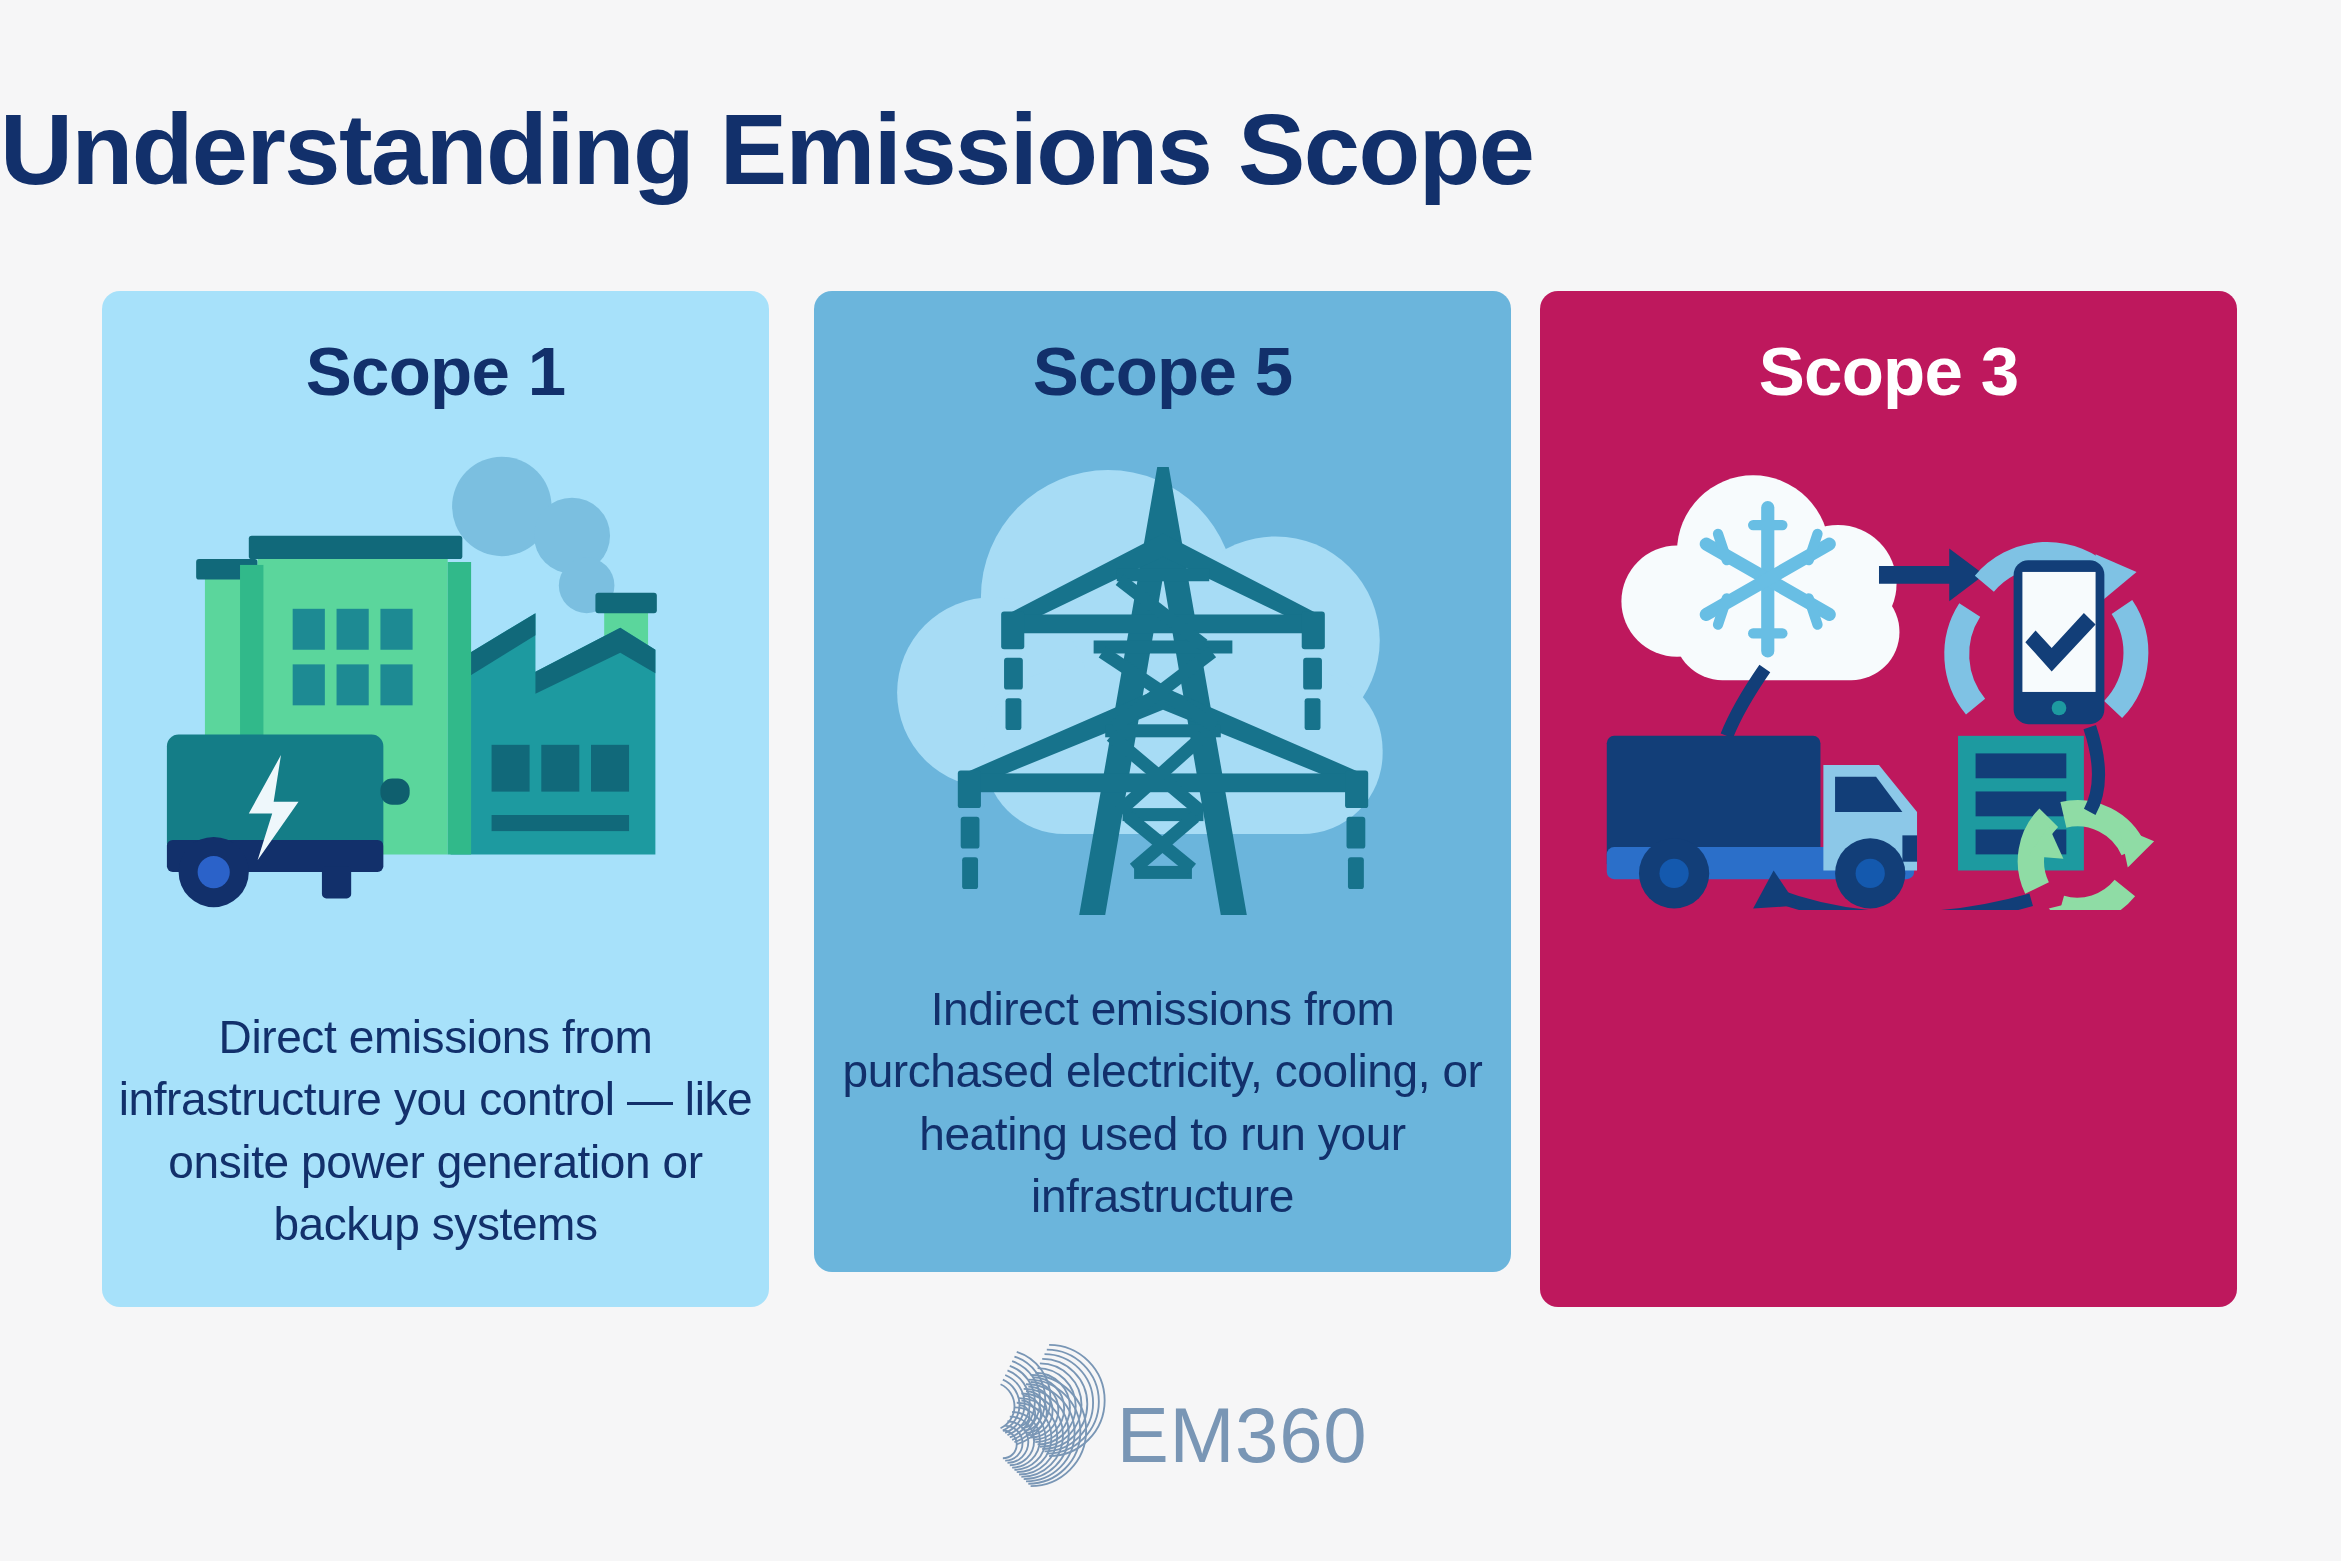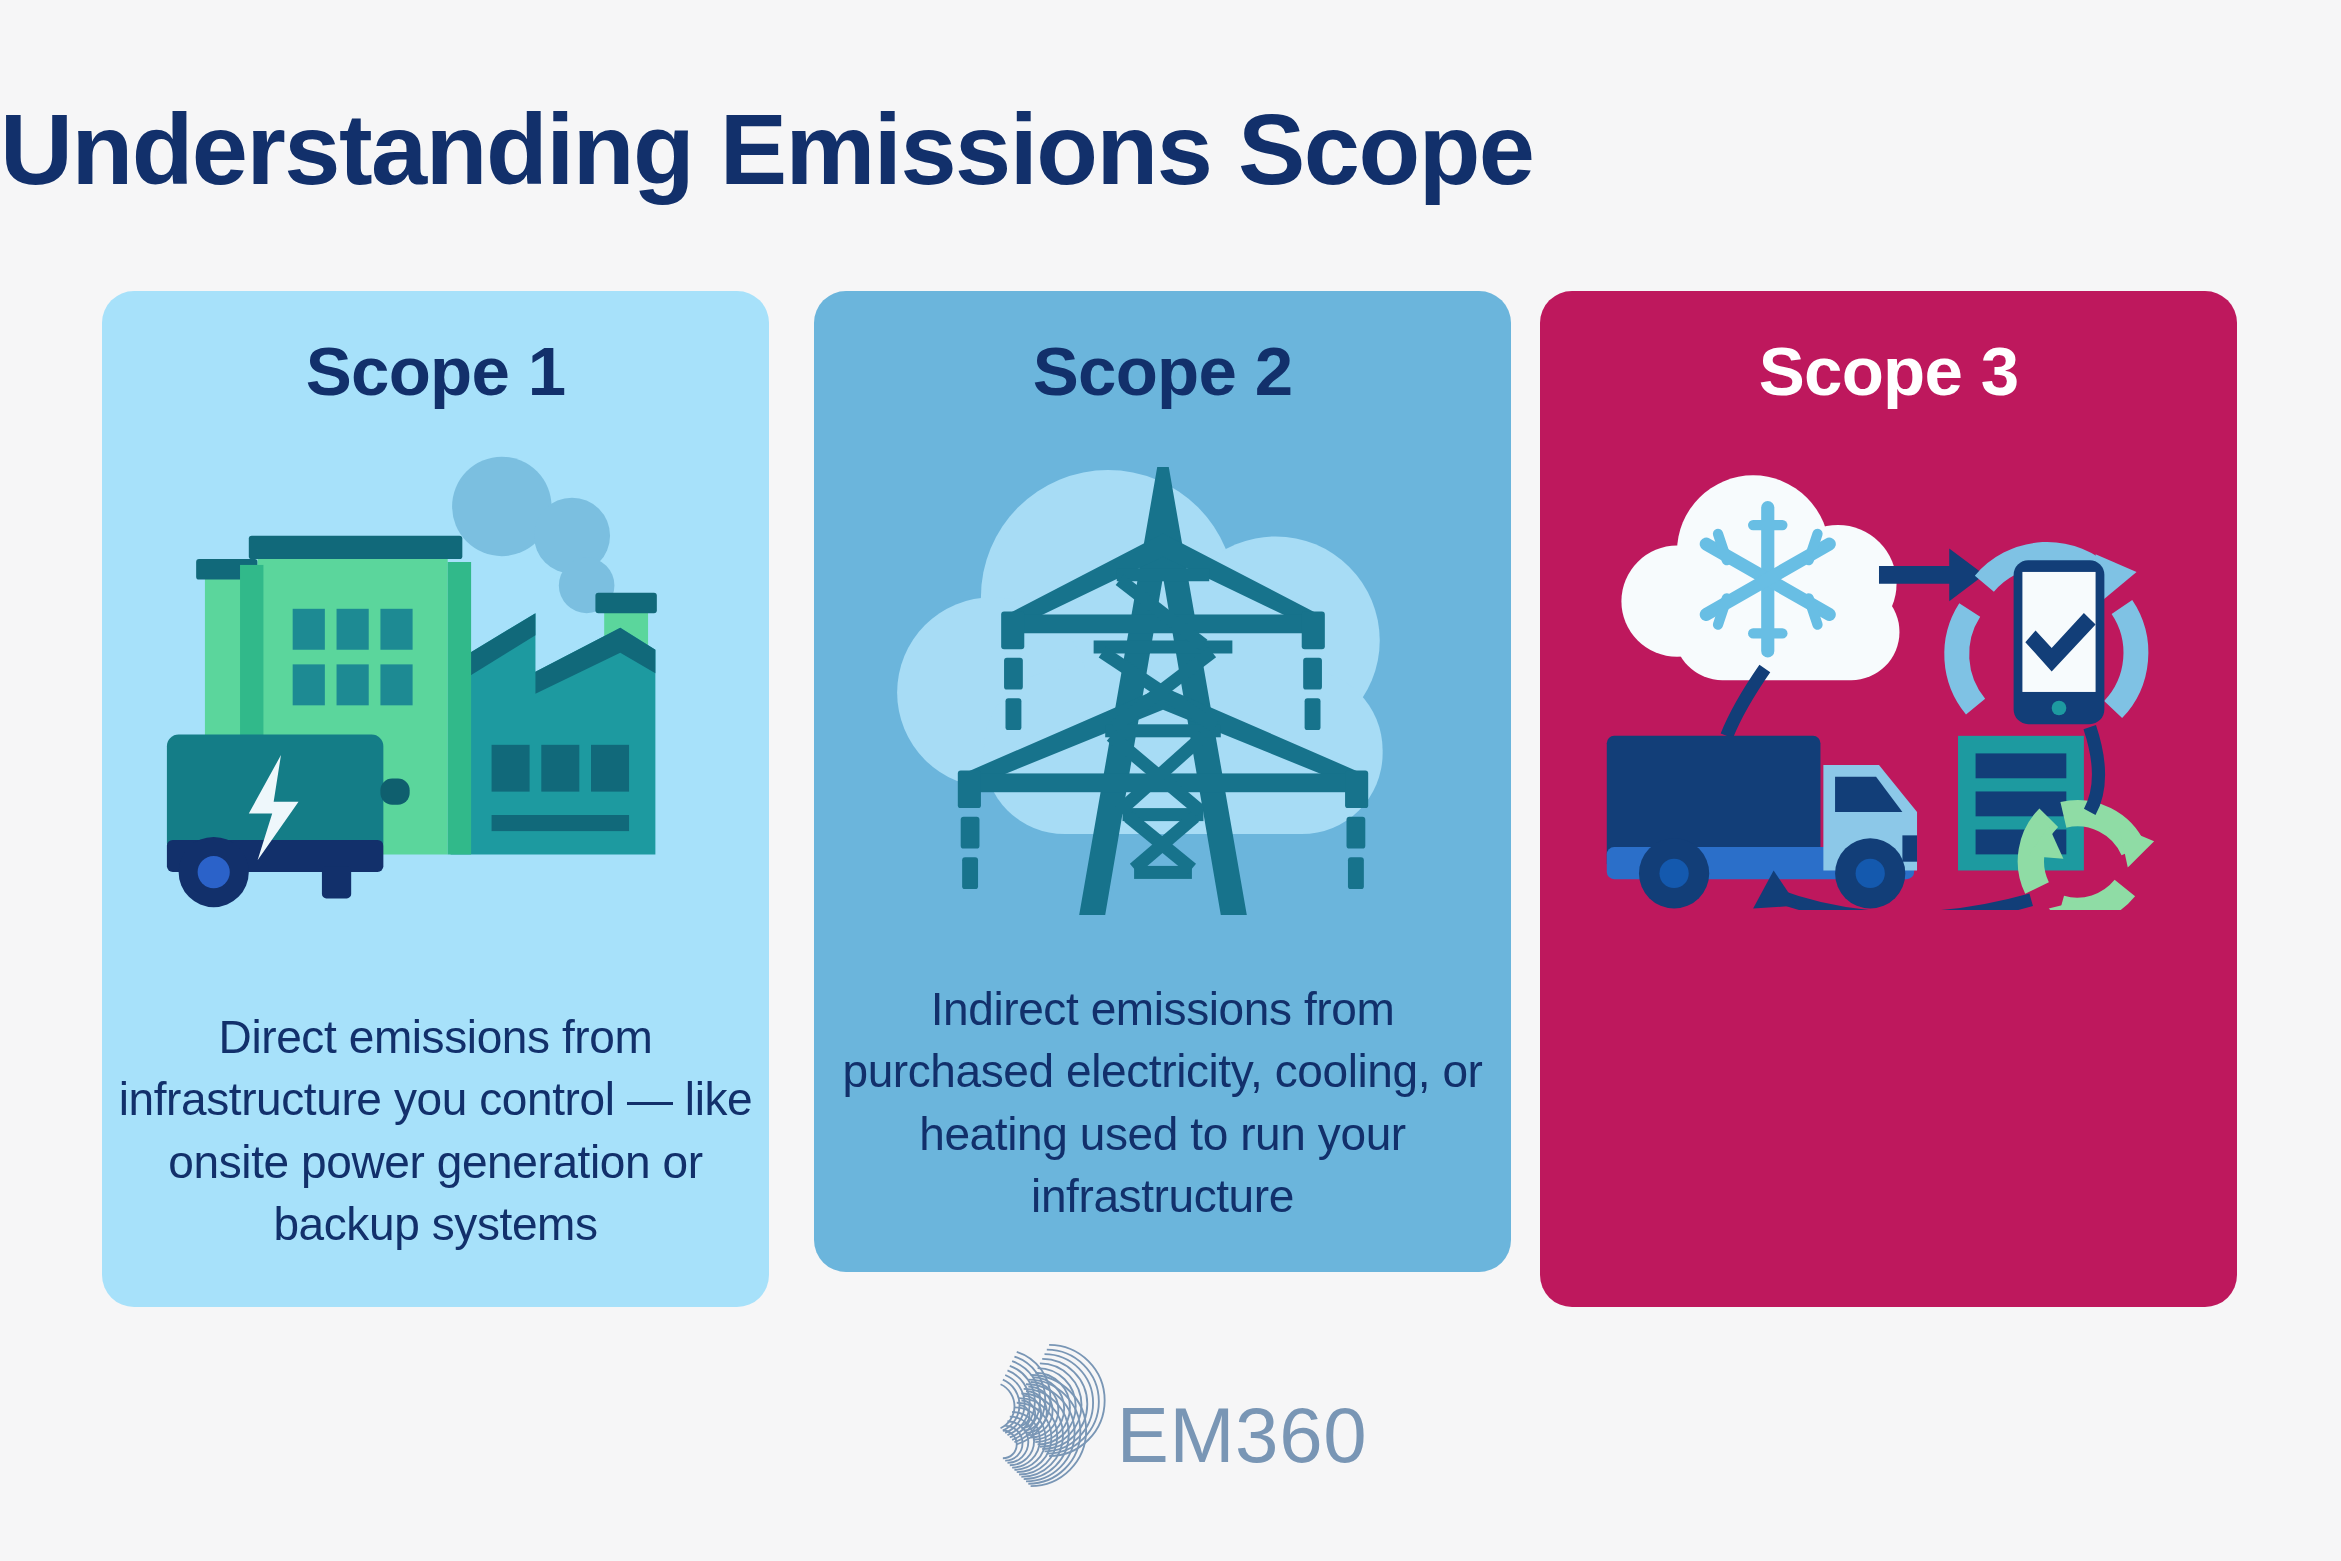--- a/index.html
+++ b/index.html
@@ -20,21 +20,21 @@
     font-size:101px;
     font-weight:bold;
     letter-spacing:-1.5px;
     color:#12306B;
     line-height:1.1;
   }
 
   
   .card{
     position:absolute;
-    border-radius:32px;
+    border-radius:18px;
     overflow:hidden;
   }
   #card1{ left:102px; top:291px; width:667px; height:1016px; background:#A7E1FA; }
   #card2{ left:814px; top:291px; width:697px; height:981px; background:#6BB5DC; }
   #card3{ left:1540px; top:291px; width:697px; height:1016px; background:#be185d; }
 
   .card-title{
     position:absolute;
     left:0; width:100%;
     top:45px;
@@ -154,21 +154,21 @@
           <circle cx="38" cy="292" r="11" fill="#2B62C9"></circle>
           <path d="M84 212 L62 252 L78 252 L68 284 L96 244 L79 244 Z" fill="#EEF7FB"></path>
         </g>
       </svg>
     </div>
 
     <p class="card-body">Direct emissions from infrastructure you control — like onsite power generation or backup systems</p>
   </section>
 
   <section class="card" id="card2">
-    <div class="card-title">Scope 2</div>
+    <div class="card-title">Scope 5</div>
 
     <div class="art">
       <svg width="578" height="483" viewBox="0 0 400 334">
 
         <g fill="#A7DCF5">
           <circle cx="162" cy="110" r="88"></circle>
           <circle cx="278" cy="140" r="72"></circle>
           <circle cx="82" cy="176" r="66"></circle>
           <rect x="76" y="160" width="276" height="114" rx="56"></rect>
         </g>

